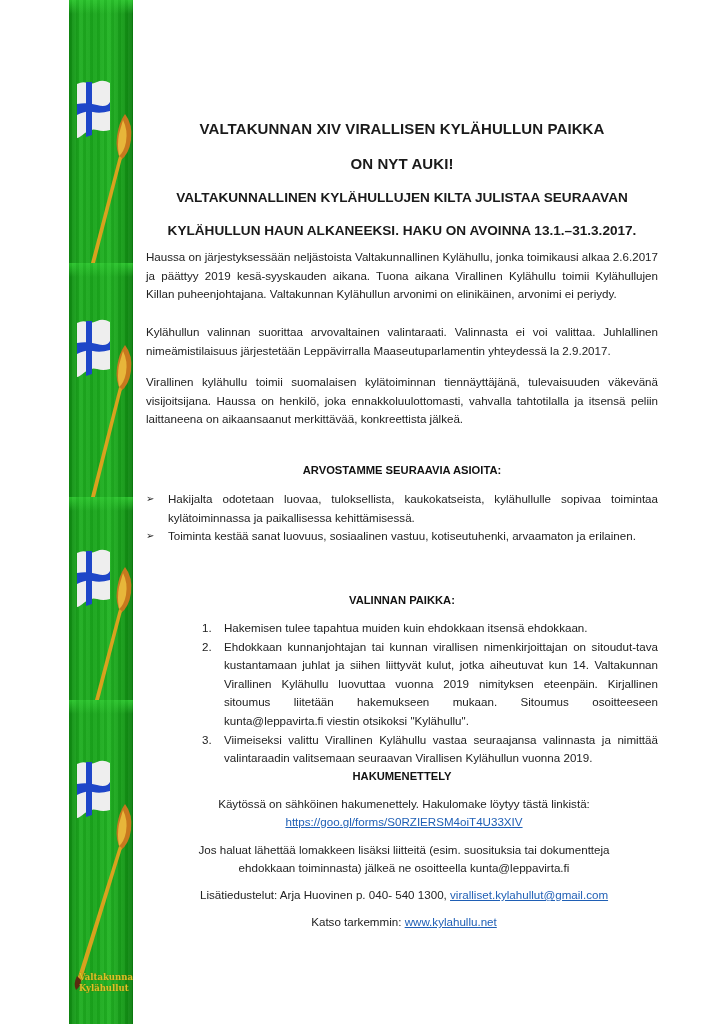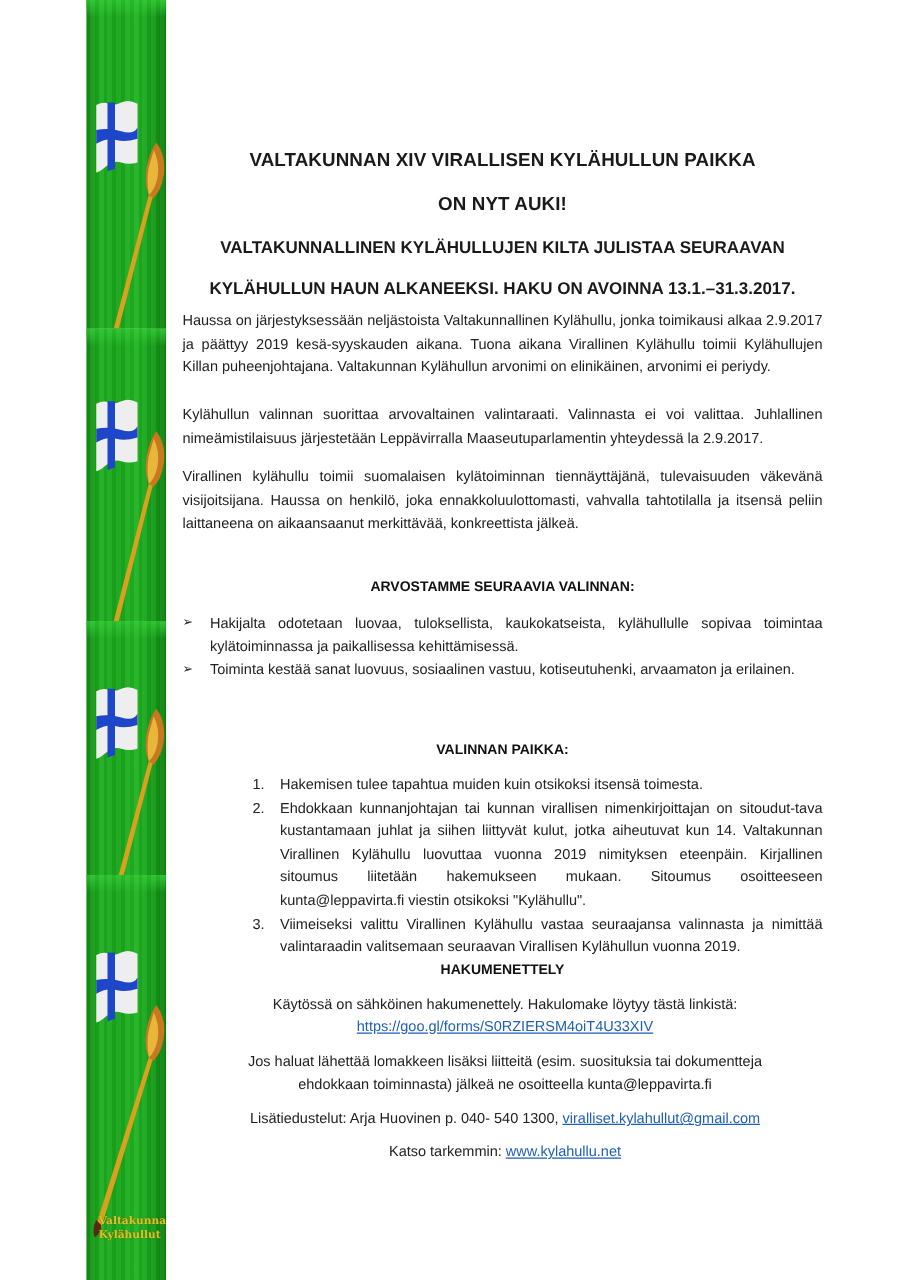--- a/index.html
+++ b/index.html
@@ -96,41 +96,41 @@
     </div>
   </div>
 </div>
 
 <div class="doc">
   <div class="h1" style="top:120px;">VALTAKUNNAN XIV VIRALLISEN KYLÄHULLUN PAIKKA</div>
   <div class="h1" style="top:155px;">ON NYT AUKI!</div>
   <div class="h2" style="top:190px;">VALTAKUNNALLINEN KYLÄHULLUJEN KILTA JULISTAA SEURAAVAN</div>
   <div class="h2" style="top:223px;">KYLÄHULLUN HAUN ALKANEEKSI. HAKU ON AVOINNA 13.1.–31.3.2017.</div>
 
-  <div class="p" style="top:248px;">Haussa on järjestyksessään neljästoista Valtakunnallinen Kylähullu, jonka toimikausi alkaa 2.9.2017 ja päättyy 2019 kesä-syyskauden aikana. Tuona aikana Virallinen Kylähullu toimii Kylähullujen Killan puheenjohtajana. Valtakunnan Kylähullun arvonimi on elinikäinen, arvonimi ei periydy.</div>
+  <div class="p" style="top:248px;">Haussa on järjestyksessään neljästoista Valtakunnallinen Kylähullu, jonka toimikausi alkaa 2.6.2017 ja päättyy 2019 kesä-syyskauden aikana. Tuona aikana Virallinen Kylähullu toimii Kylähullujen Killan puheenjohtajana. Valtakunnan Kylähullun arvonimi on elinikäinen, arvonimi ei periydy.</div>
   <div class="p" style="top:323px;">Kylähullun valinnan suorittaa arvovaltainen valintaraati. Valinnasta ei voi valittaa. Juhlallinen nimeämistilaisuus järjestetään Leppävirralla Maaseutuparlamentin yhteydessä la 2.9.2017.</div>
   <div class="p" style="top:373px;">Virallinen kylähullu toimii suomalaisen kylätoiminnan tiennäyttäjänä, tulevaisuuden väkevänä visijoitsijana. Haussa on henkilö, joka ennakkoluulottomasti, vahvalla tahtotilalla ja itsensä peliin laittaneena on aikaansaanut merkittävää, konkreettista jälkeä.</div>
 
-  <div class="sec-title" style="top:464px;">ARVOSTAMME SEURAAVIA VALINNAN:</div>
+  <div class="sec-title" style="top:464px;">ARVOSTAMME SEURAAVIA ASIOITA:</div>
   <ul class="bullets" style="top:490px;">
     <li>
       <span class="mark">➢</span>
       <span>Hakijalta odotetaan luovaa, tuloksellista, kaukokatseista, kylähullulle sopivaa toimintaa kylätoiminnassa ja paikallisessa kehittämisessä.</span>
     </li>
     <li>
       <span class="mark">➢</span>
       <span>Toiminta kestää sanat luovuus, sosiaalinen vastuu, kotiseutuhenki, arvaamaton ja erilainen.</span>
     </li>
   </ul>
 
   <div class="sec-title" style="top:594px;">VALINNAN PAIKKA:</div>
   <ol class="numbers" style="top:619px;">
     <li>
       <span class="num">1.</span>
-      <span>Hakemisen tulee tapahtua muiden kuin otsikoksi itsensä toimesta.</span>
+      <span>Hakemisen tulee tapahtua muiden kuin ehdokkaan itsensä ehdokkaan.</span>
     </li>
     <li>
       <span class="num">2.</span>
       <span>Ehdokkaan kunnanjohtajan tai kunnan virallisen nimenkirjoittajan on sitoudut-tava kustantamaan juhlat ja siihen liittyvät kulut, jotka aiheutuvat kun 14. Valtakunnan Virallinen Kylähullu luovuttaa vuonna 2019 nimityksen eteenpäin. Kirjallinen sitoumus liitetään hakemukseen mukaan. Sitoumus osoitteeseen kunta@leppavirta.fi viestin otsikoksi "Kylähullu".</span>
     </li>
     <li>
       <span class="num">3.</span>
       <span>Viimeiseksi valittu Virallinen Kylähullu vastaa seuraajansa valinnasta ja nimittää valintaraadin valitsemaan seuraavan Virallisen Kylähullun vuonna 2019.</span>
     </li>
   </ol>

